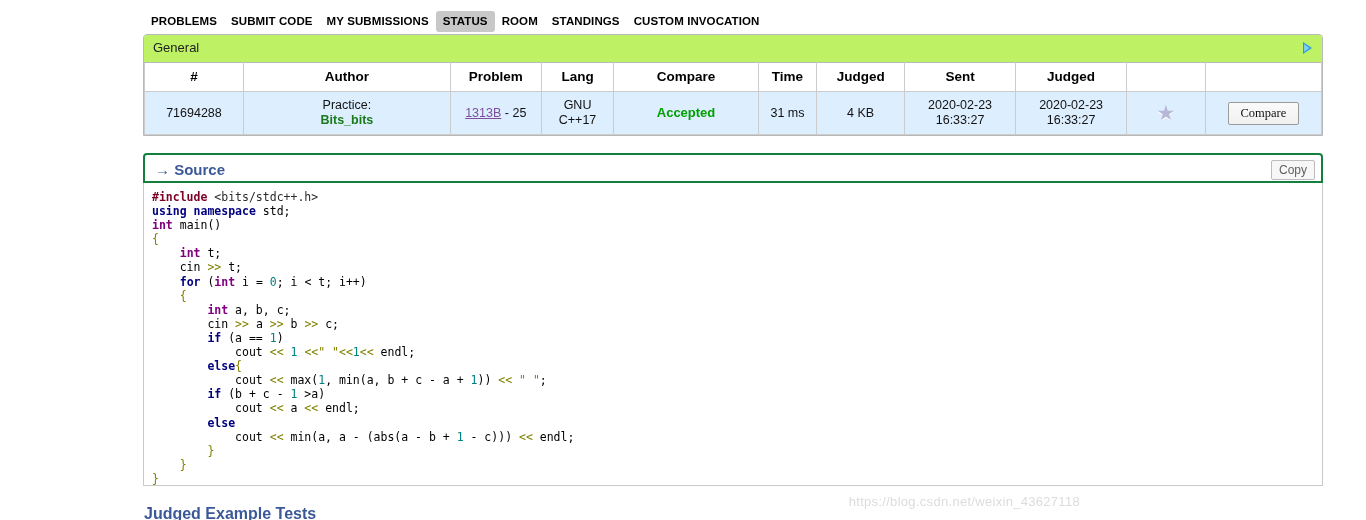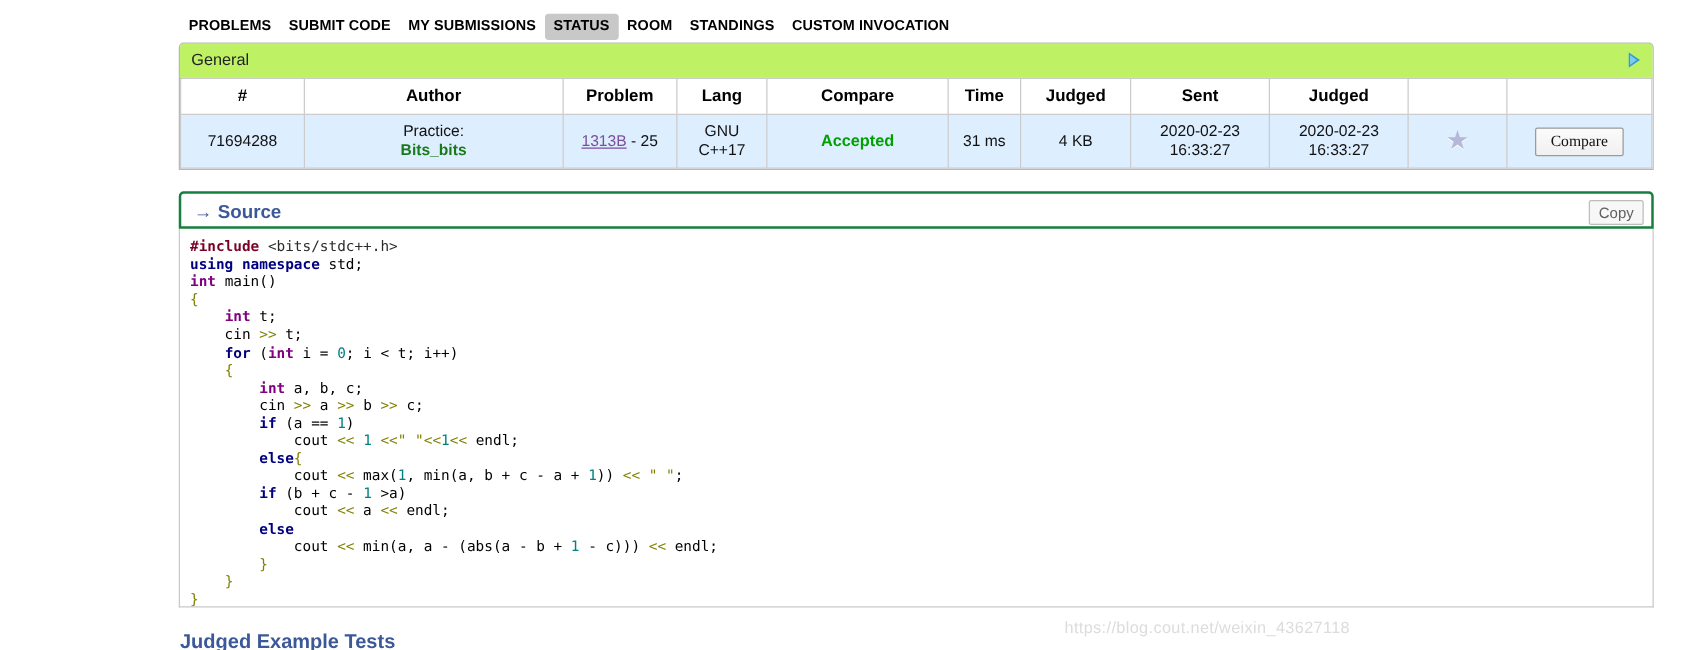--- a/index.html
+++ b/index.html
@@ -332,15 +332,15 @@
 <span>            cout </span><span class="k-op">&lt;&lt;</span><span> a </span><span class="k-op">&lt;&lt;</span><span> endl;</span>
 <span>        </span><span class="k-kw">else</span>
 <span>            cout </span><span class="k-op">&lt;&lt;</span><span> min(a, a - (abs(a - b + </span><span class="k-num">1</span><span> - c))) </span><span class="k-op">&lt;&lt;</span><span> endl;</span>
 <span>        </span><span class="k-op">}</span>
 <span>    </span><span class="k-op">}</span>
 <span class="k-op">}</span></pre>
     </div>
   </div>
 
   <div class="bottom-head">Judged Example Tests</div>
-  <div class="watermark">https://blog.cout.net/weixin_43627118</div>
+  <div class="watermark">https://blog.csdn.net/weixin_43627118</div>
 
 </div>
 
 </body></html>

